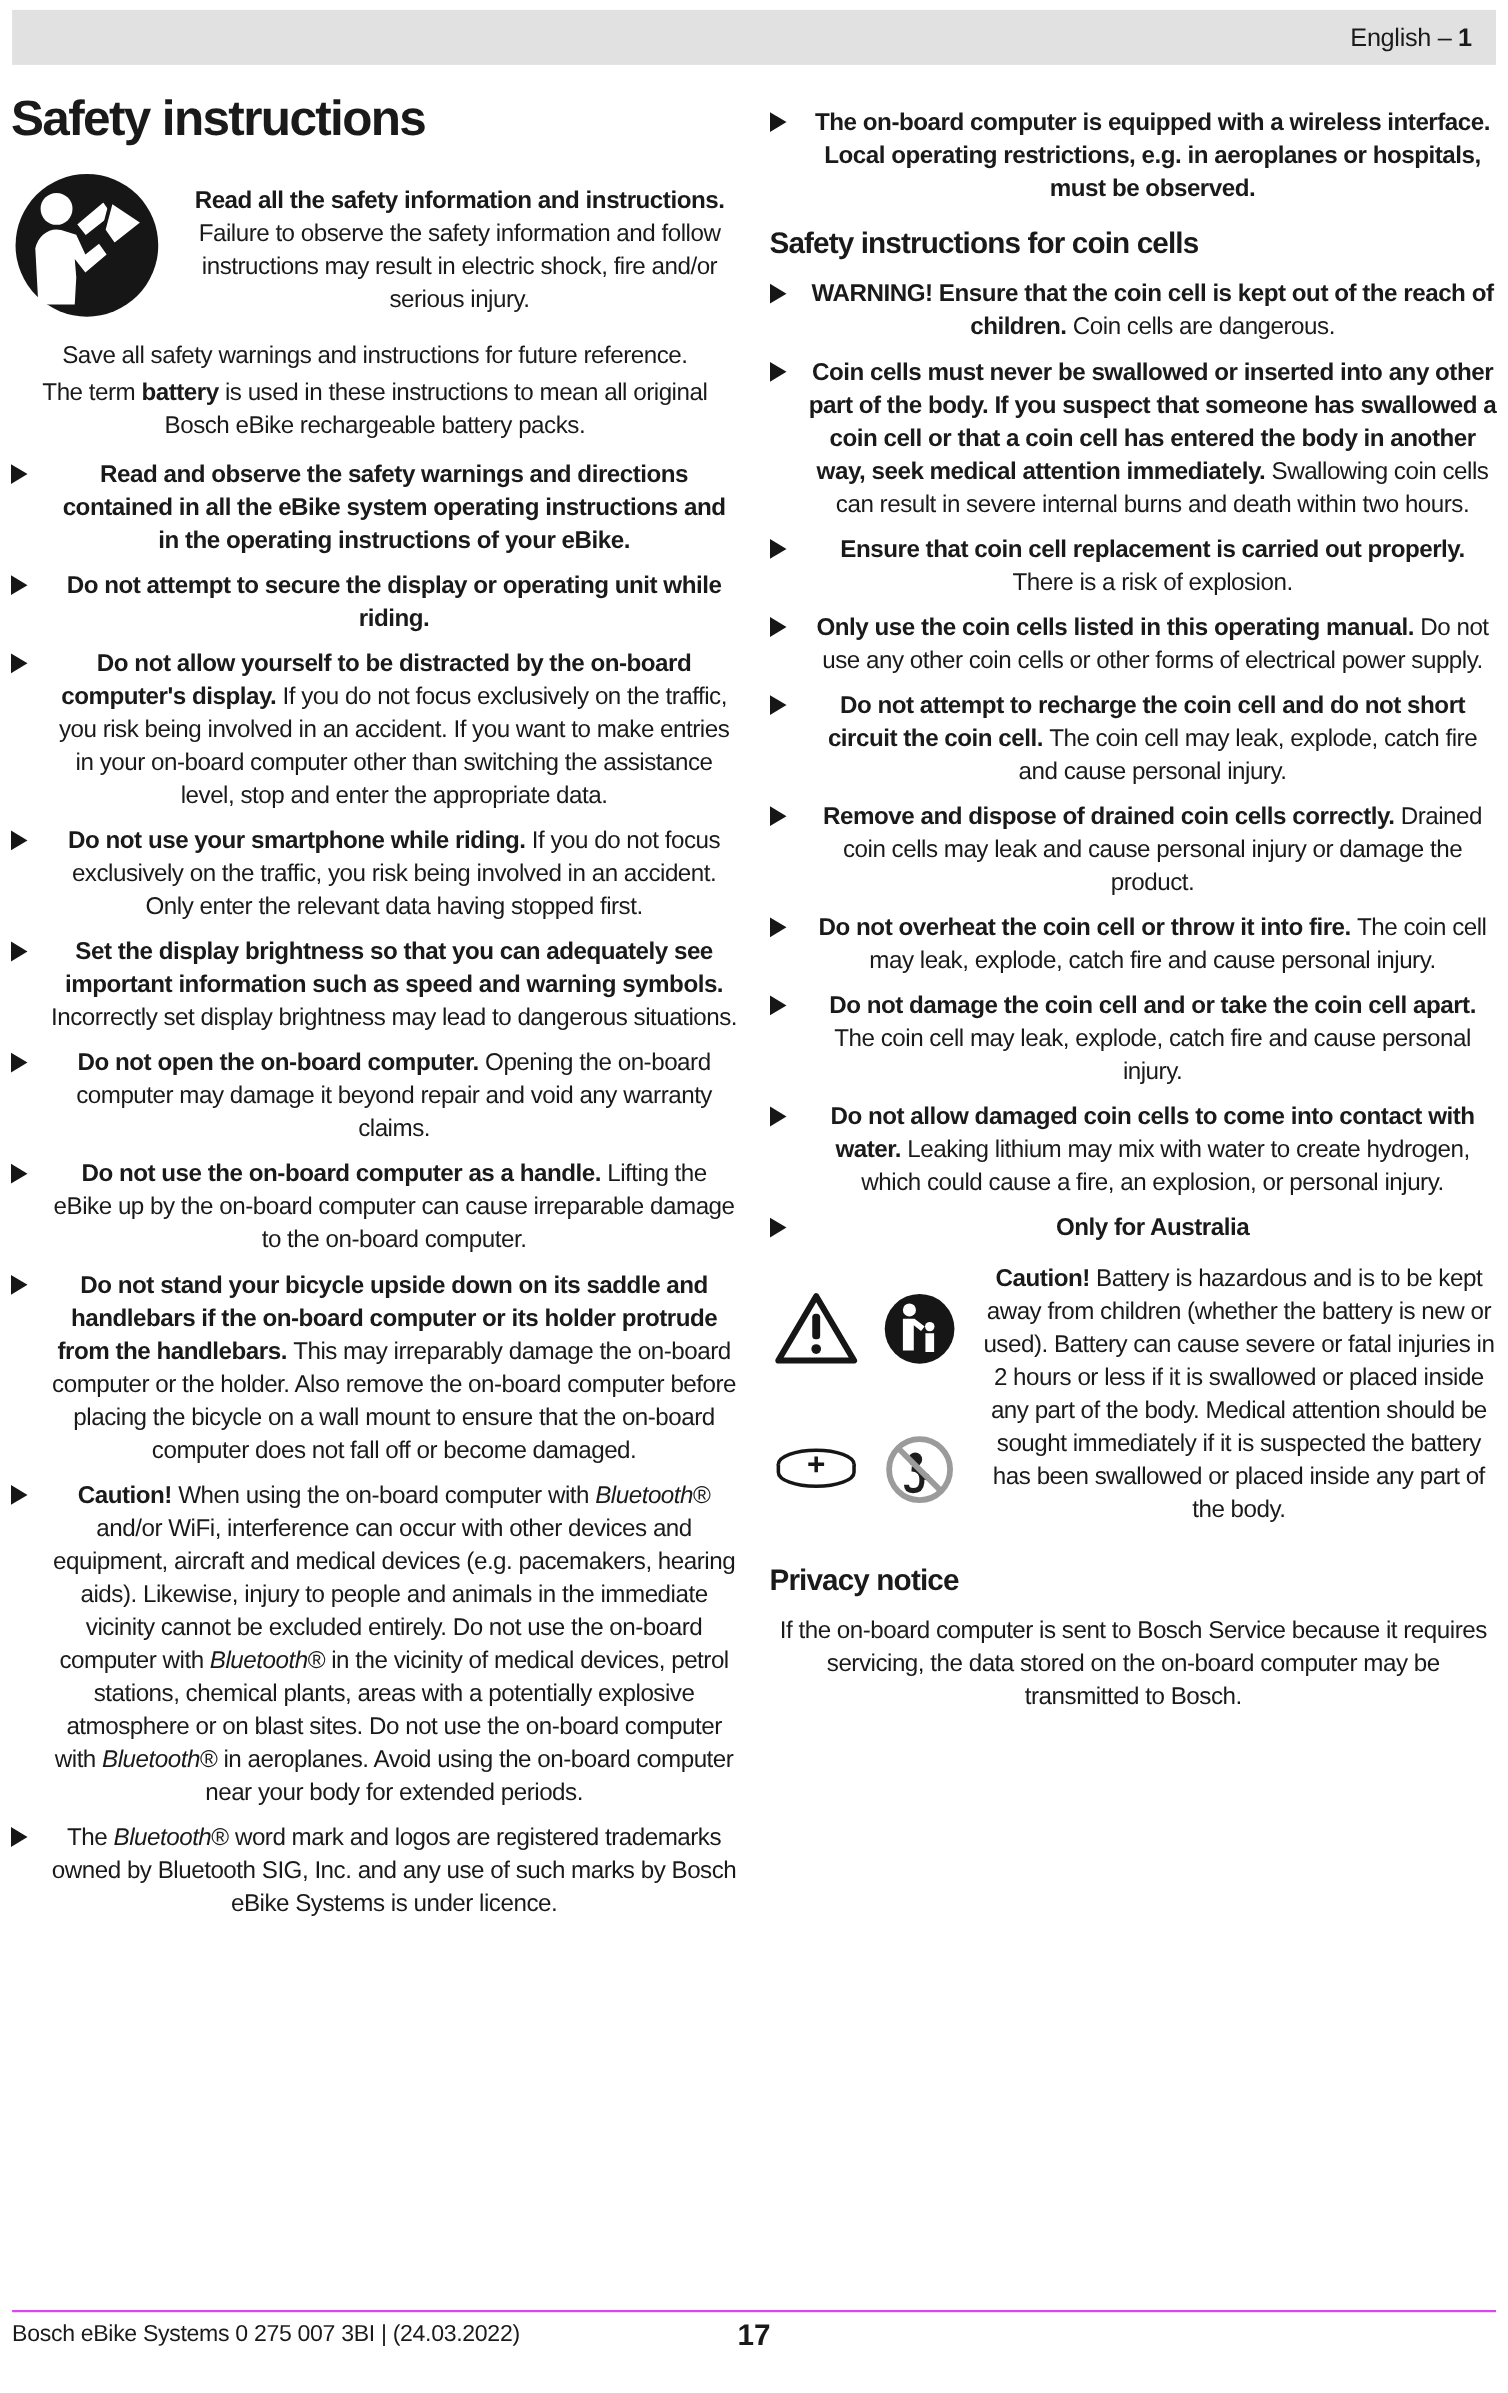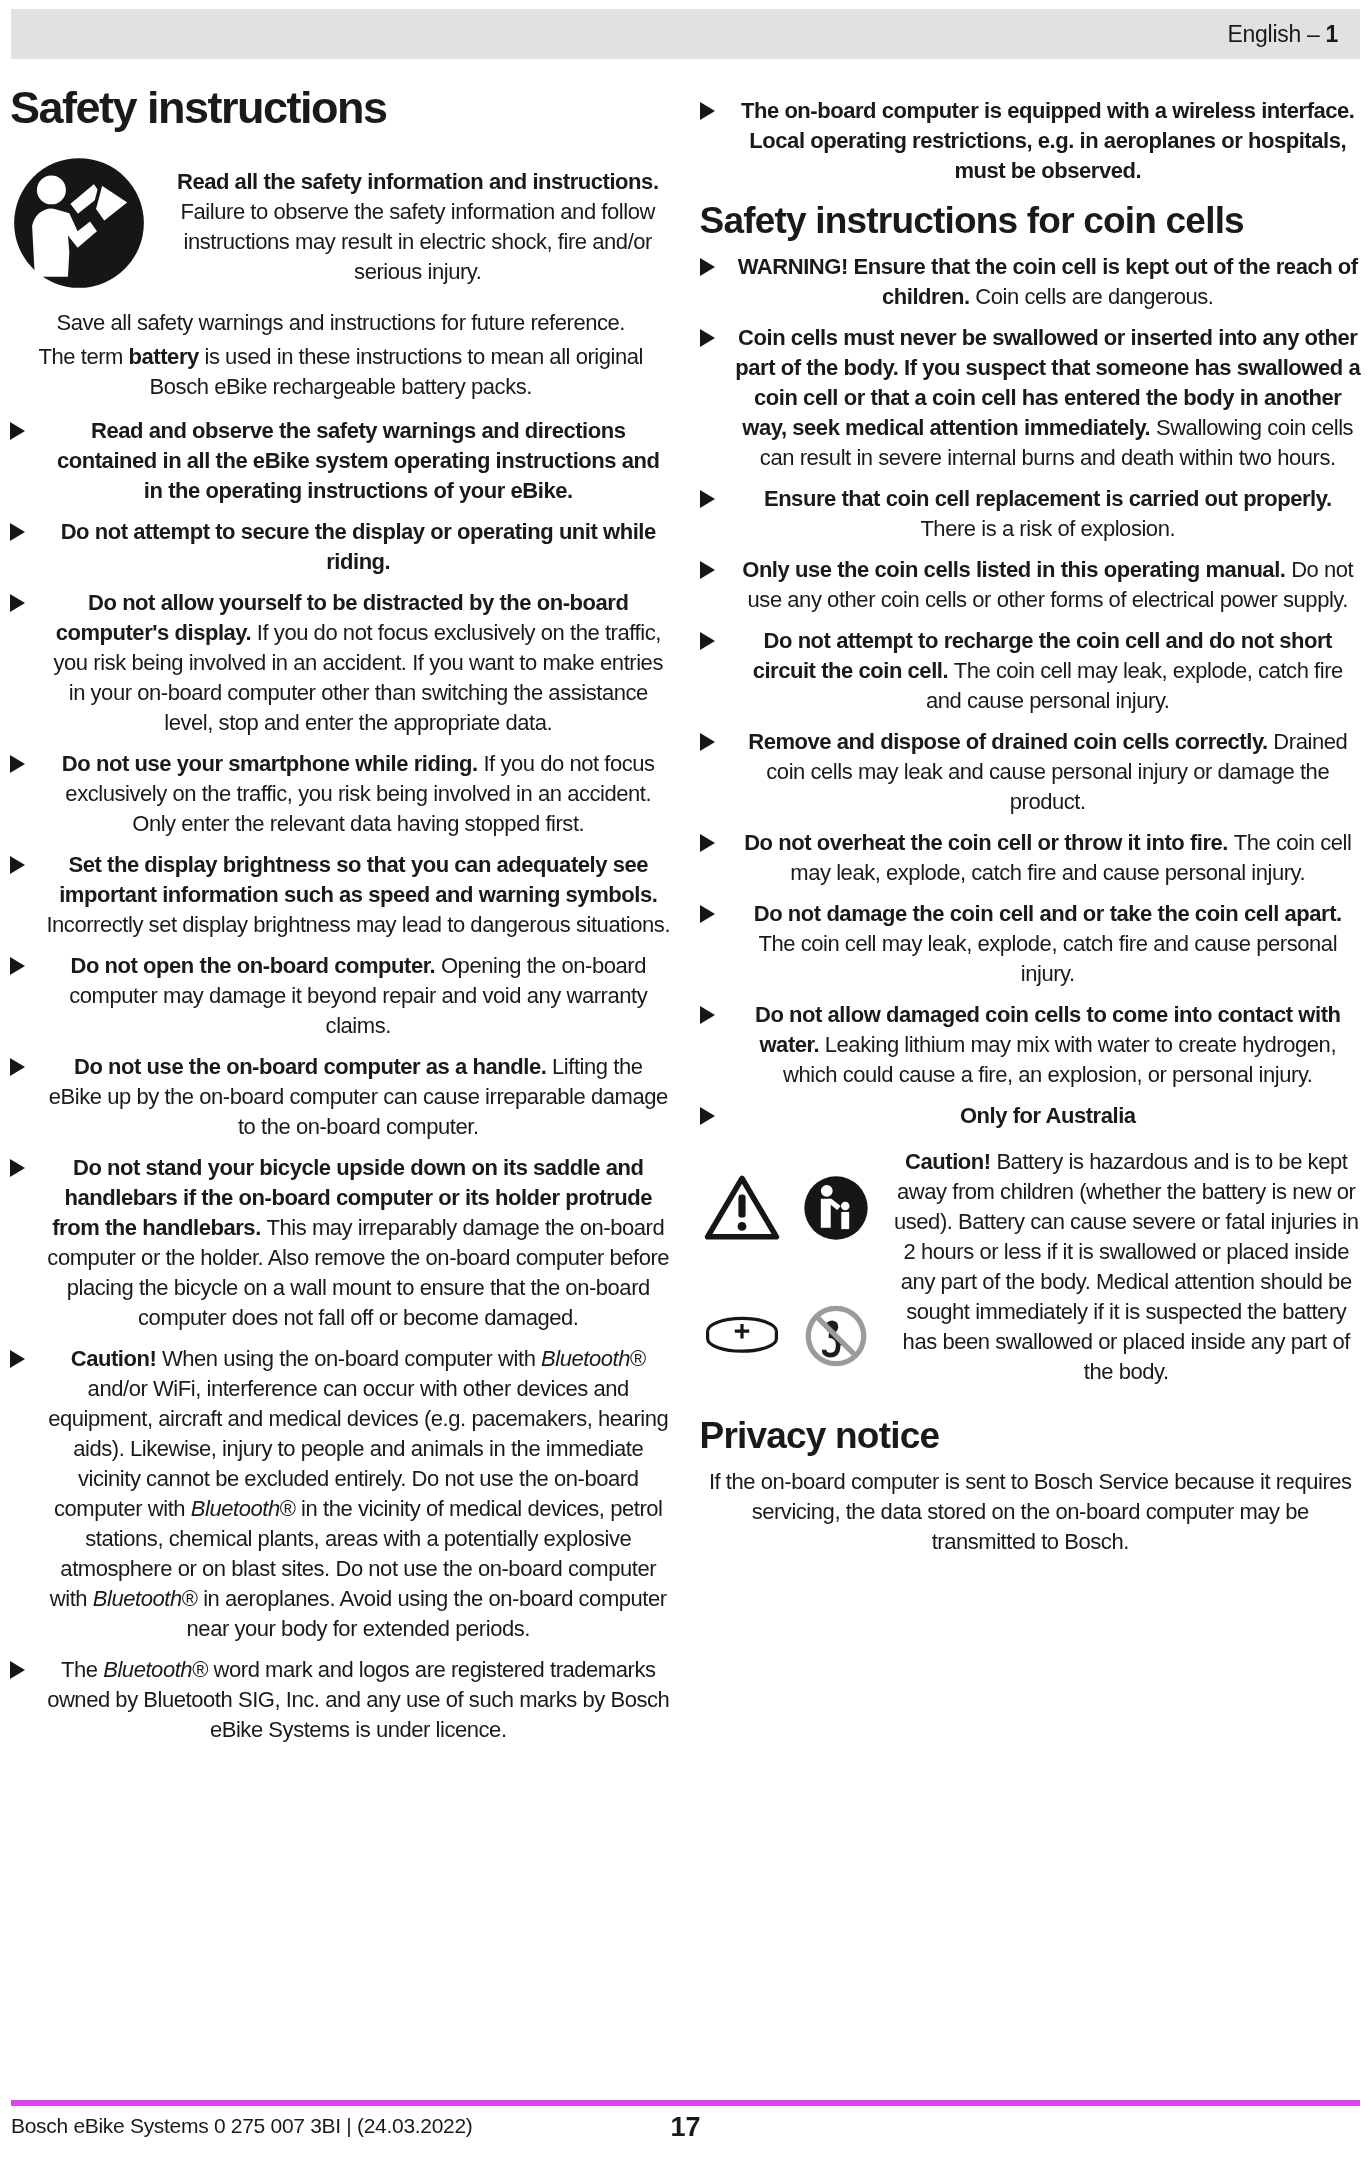--- a/index.html
+++ b/index.html
@@ -20,21 +20,21 @@
     font-size:23px;letter-spacing:-0.3px;
   }
   .header-bar .hdr-num{font-weight:700;margin-left:6px;}
   
   .columns{
     position:absolute;top:84px;left:10px;right:10px;
     display:flex;gap:28px;
   }
   .col{flex:1 1 0;min-width:0;font-size:22px;line-height:30px;letter-spacing:-0.45px;}
   h1{font-size:45px;line-height:48px;letter-spacing:-1.5px;margin:0 0 22px 0;font-weight:700;}
-  h2{font-size:37px;line-height:34px;letter-spacing:-0.8px;margin:18px 0 14px 0;font-weight:700;}
+  h2{font-size:27px;line-height:34px;letter-spacing:-0.8px;margin:18px 0 14px 0;font-weight:700;}
   p{margin:0;text-align:center;}
   .intro-row{display:flex;gap:16px;margin:0 0 16px 0;align-items:flex-start;}
   .intro-row .icon-wrap{flex:none;}
   .intro-row p{flex:1;padding-top:2px;margin-top:11px;}
   .bold-para{font-weight:400;margin:0 0 4px 0;}
   .term-para{margin:0 0 14px 0;}
   
   .bullet{display:flex;margin:0 0 11px 0;}
   .tri-col{flex:none;width:35px;}
   .tri{display:block;width:0;height:0;
@@ -51,21 +51,21 @@
   .icon-grid{
     flex:none;width:178px;
     display:grid;grid-template-columns:84px 84px;gap:22px 10px;
     align-items:center;justify-items:center;padding-top:6px;
   }
   .caution-text{flex:1;min-width:0;}
   .privacy-head{margin-top:32px;}
   
   .footer{
     position:absolute;left:11px;right:11px;top:2100px;
-    border-top:6px solid #d946ef;
+    border-top:2px solid #d946ef;
     padding-top:8px;
   }
   .footer .imprint{font-size:21px;letter-spacing:-0.3px;}
   .footer .pagenum{
     position:absolute;left:50%;transform:translateX(-50%);top:6px;
     font-size:27px;font-weight:700;
   }
   svg{display:block;}
 </style>
 </head>

